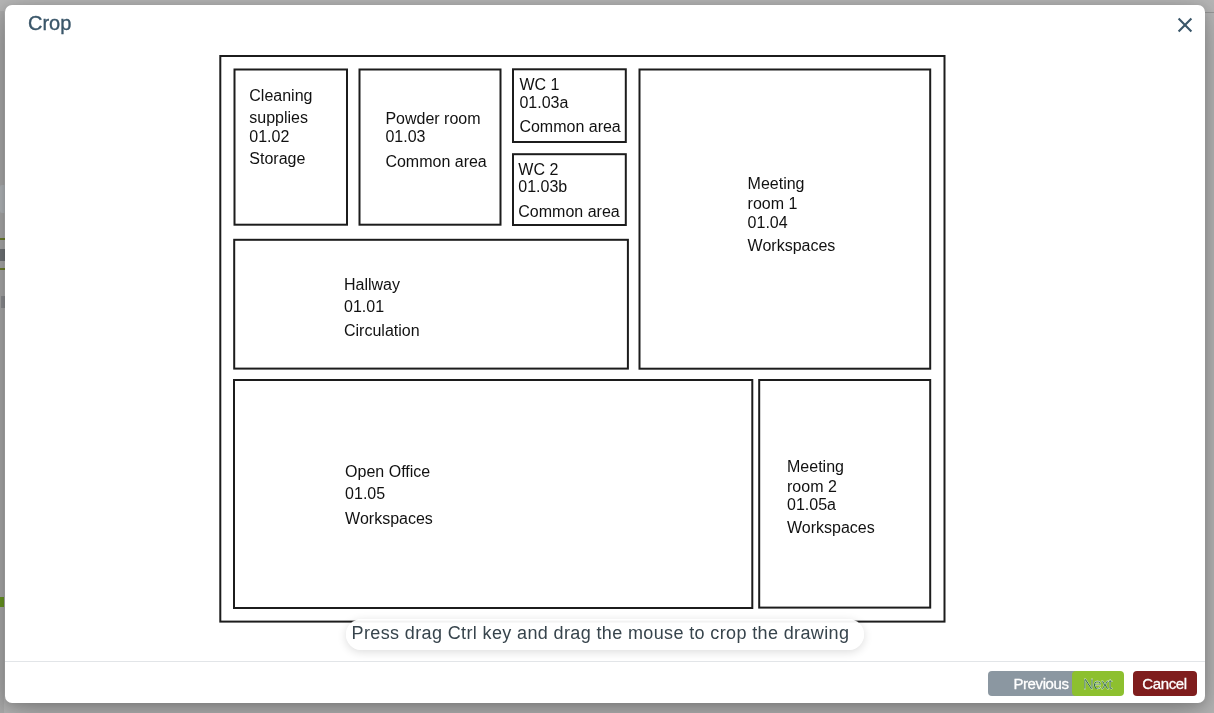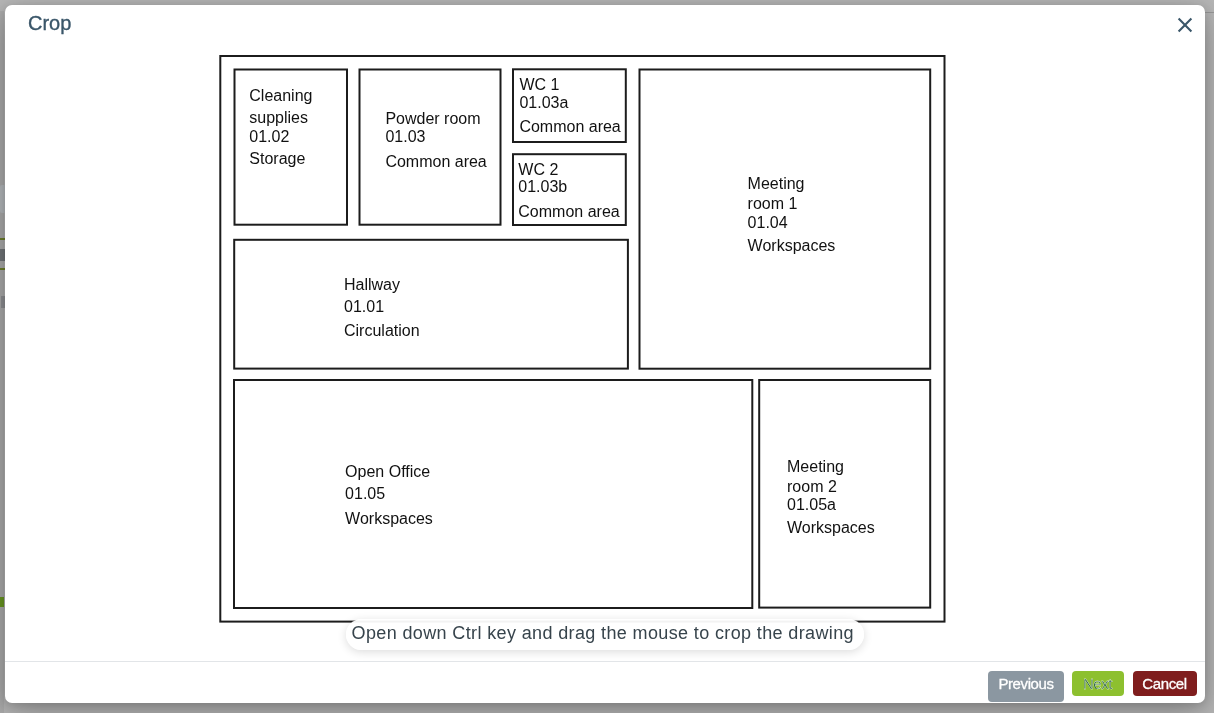--- a/index.html
+++ b/index.html
@@ -109,24 +109,24 @@
       <text x="787" y="491.8">room 2</text>
       <text x="787" y="509.5">01.05a</text>
       <text x="787" y="533.1">Workspaces</text>
     </g>
   </g>
 </svg>
 
 <div class="abs" style="left:346px;top:618.5px;width:518px;height:31px;background:rgba(255,255,255,0.95);
      border-radius:16px;box-shadow:0 2px 10px rgba(0,0,0,0.14);"></div>
 
-<div class="abs" style="left:351.6px;top:623.4px;width:512px;font-size:18px;letter-spacing:0.37px;color:#37444c;">Open down Ctrl key and drag the mouse to crop the drawing</div>
+<div class="abs" style="left:351.6px;top:623.4px;width:512px;font-size:18px;letter-spacing:0.37px;color:#37444c;">Press drag Ctrl key and drag the mouse to crop the drawing</div>
 
 <div class="abs" style="left:5px;top:661px;width:1200px;height:1px;background:#e2e5e8;"></div>
 
-<div class="abs" style="left:988px;top:671px;width:76px;height:31px;background:#8b97a1;border-radius:4px;
-     color:#fff;font-size:15px;letter-spacing:-0.4px;text-align:center;line-height:25px;-webkit-text-stroke:0.3px #fff;">Previous</div>
+<div class="abs" style="left:988px;top:671px;width:76px;height:25px;background:#8b97a1;border-radius:4px;
+     color:#fff;font-size:15px;letter-spacing:-0.4px;text-align:center;line-height:25px;padding-left:15px;-webkit-text-stroke:0.3px #fff;">Previous</div>
 
 <div class="abs" style="left:1071.5px;top:671px;width:52px;height:25px;background:#8dc02f;border-radius:4px;
      color:#14532d;font-size:15px;letter-spacing:-0.4px;text-align:center;line-height:25px;-webkit-text-stroke:0.3px #fff;">Next</div>
 
 <div class="abs" style="left:1132.5px;top:671px;width:64px;height:25px;background:#7f1d1d;border-radius:4px;
      color:#fff;font-size:15px;letter-spacing:-0.4px;text-align:center;line-height:25px;-webkit-text-stroke:0.3px #fff;">Cancel</div>
 
 </body></html>

